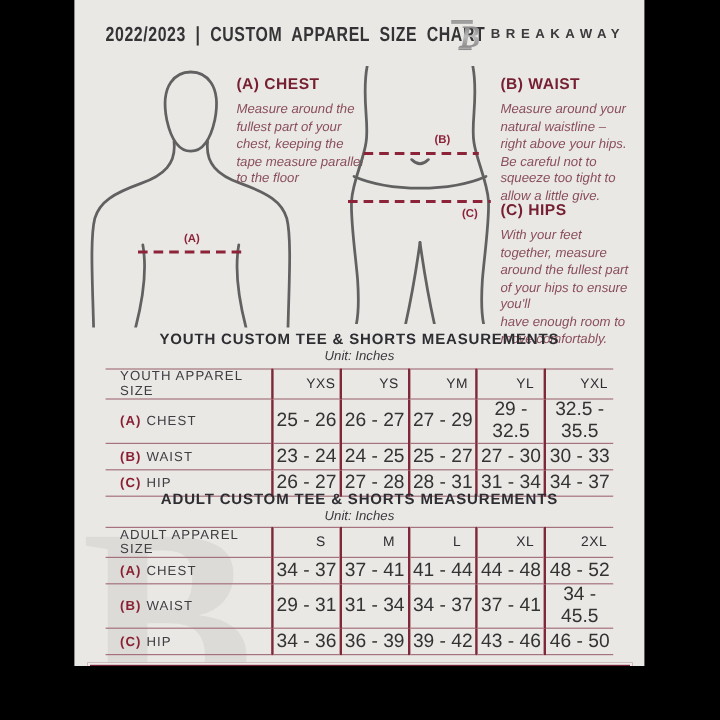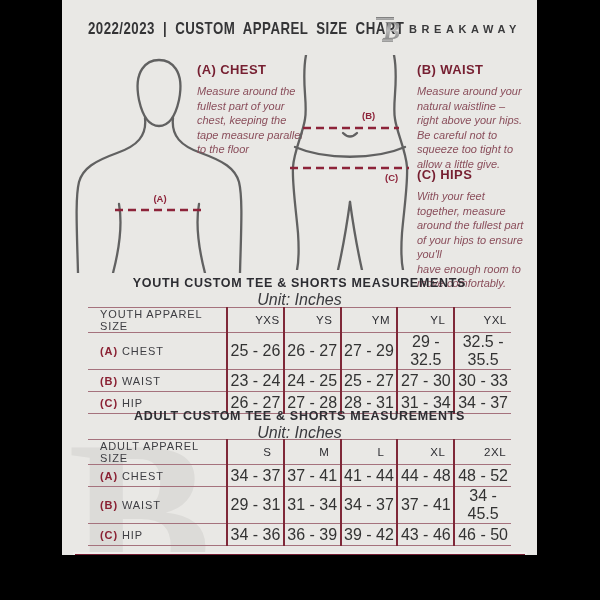--- a/index.html
+++ b/index.html
@@ -28,21 +28,21 @@
   .instr-waist{left:355px;top:62px;width:115px;}
   .instr-hips{left:355px;top:167px;width:120px;}
 
   
   .watermark{position:absolute;left:6px;top:408px;font-size:215px;line-height:1;font-weight:bold;
              font-family:"Liberation Serif",serif;color:#dcdbd8;z-index:0;}
 
   
   .sect{position:absolute;left:26px;width:423px;text-align:center;z-index:1;}
   .sect-title{font-size:12.5px;font-weight:bold;color:#2d2d32;letter-spacing:.7px;}
-  .sect-unit{font-size:16px;font-style:italic;color:#3a3a3e;}
+  .sect-unit{font-size:11px;font-style:italic;color:#3a3a3e;}
   .t-youth-title{top:276px;} .t-youth-unit{top:291px;}
   .t-adult-title{top:409px;} .t-adult-unit{top:424px;}
 
   
   .size-table{position:absolute;left:26px;width:423px;border-collapse:collapse;table-layout:fixed;z-index:1;}
   .tbl-youth{top:307px;} .tbl-adult{top:439px;}
   .size-table tr{height:22px;}
   .size-table tr.hdr{height:25px;}
   .size-table td,.size-table th{border-top:1.5px solid #a5727d;border-bottom:1.5px solid #a5727d;
       padding:0;font-weight:normal;}

